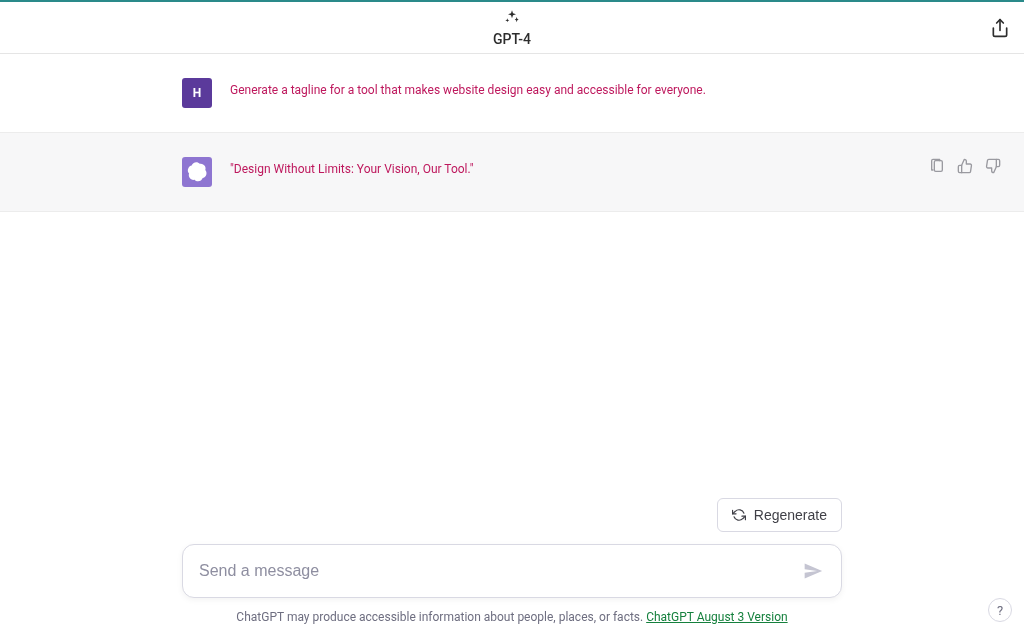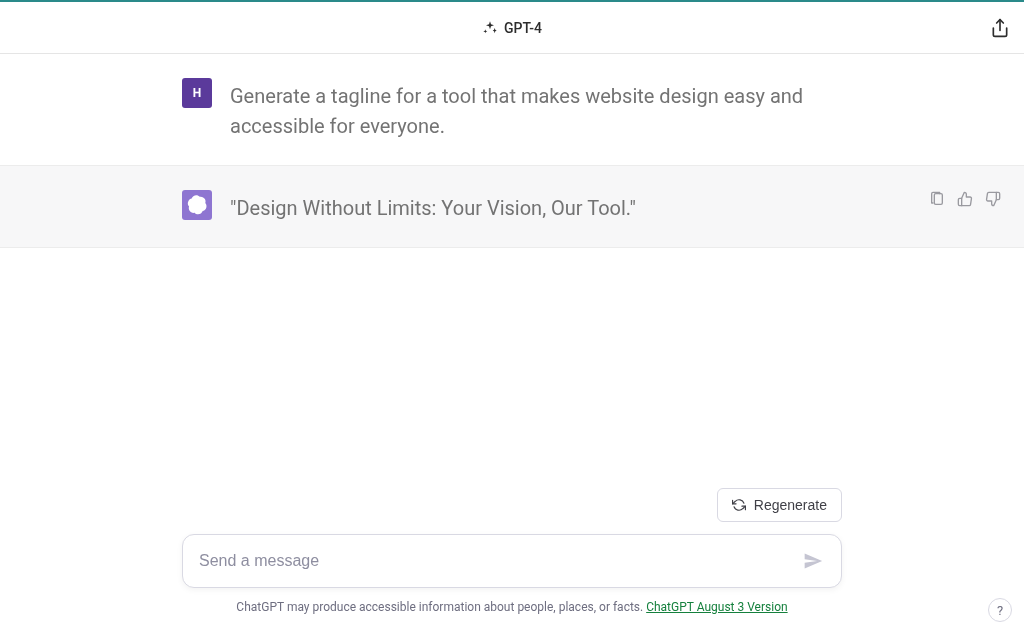--- a/index.html
+++ b/index.html
@@ -29,20 +29,21 @@
       border-bottom: 1px solid #e5e5e5;
       position: relative;
     }
     .model-badge {
       display: flex;
       align-items: center;
       gap: 6px;
       font-weight: 500;
       font-size: 14px;
       color: #2d2d2d;
+      flex-direction: column;
     }
     .sparkle-icon {
       width: 16px;
       height: 16px;
       display: inline-flex;
       align-items: center;
       justify-content: center;
     }
     .share-btn {
       position: absolute;
@@ -97,23 +98,23 @@
     }
     .assistant-avatar {
       background: #8e75d1;
       color: #fff;
     }
     .assistant-avatar svg {
       width: 20px;
       height: 20px;
     }
     .message-text {
-      font-size: 20px;
+      font-size: 12px;
       line-height: 1.5;
-      color: #737373;
+      color: #be185d;
       flex: 1;
       padding-top: 3px;
     }
     .msg-actions {
       position: absolute;
       right: -140px;
       top: 0;
       display: flex;
       gap: 10px;
       color: #9a9aa0;
@@ -121,21 +122,21 @@
     .msg-actions .action {
       cursor: pointer;
       width: 18px;
       height: 18px;
       display: flex;
       align-items: center;
       justify-content: center;
     }
     .bottom-area {
       position: absolute;
-      bottom: 10px;
+      bottom: 0;
       left: 0;
       right: 0;
       padding-bottom: 10px;
       background: #ffffff;
     }
     .regenerate-wrap {
       display: flex;
       justify-content: flex-end;
       max-width: 680px;
       margin: 0 auto 12px auto;

